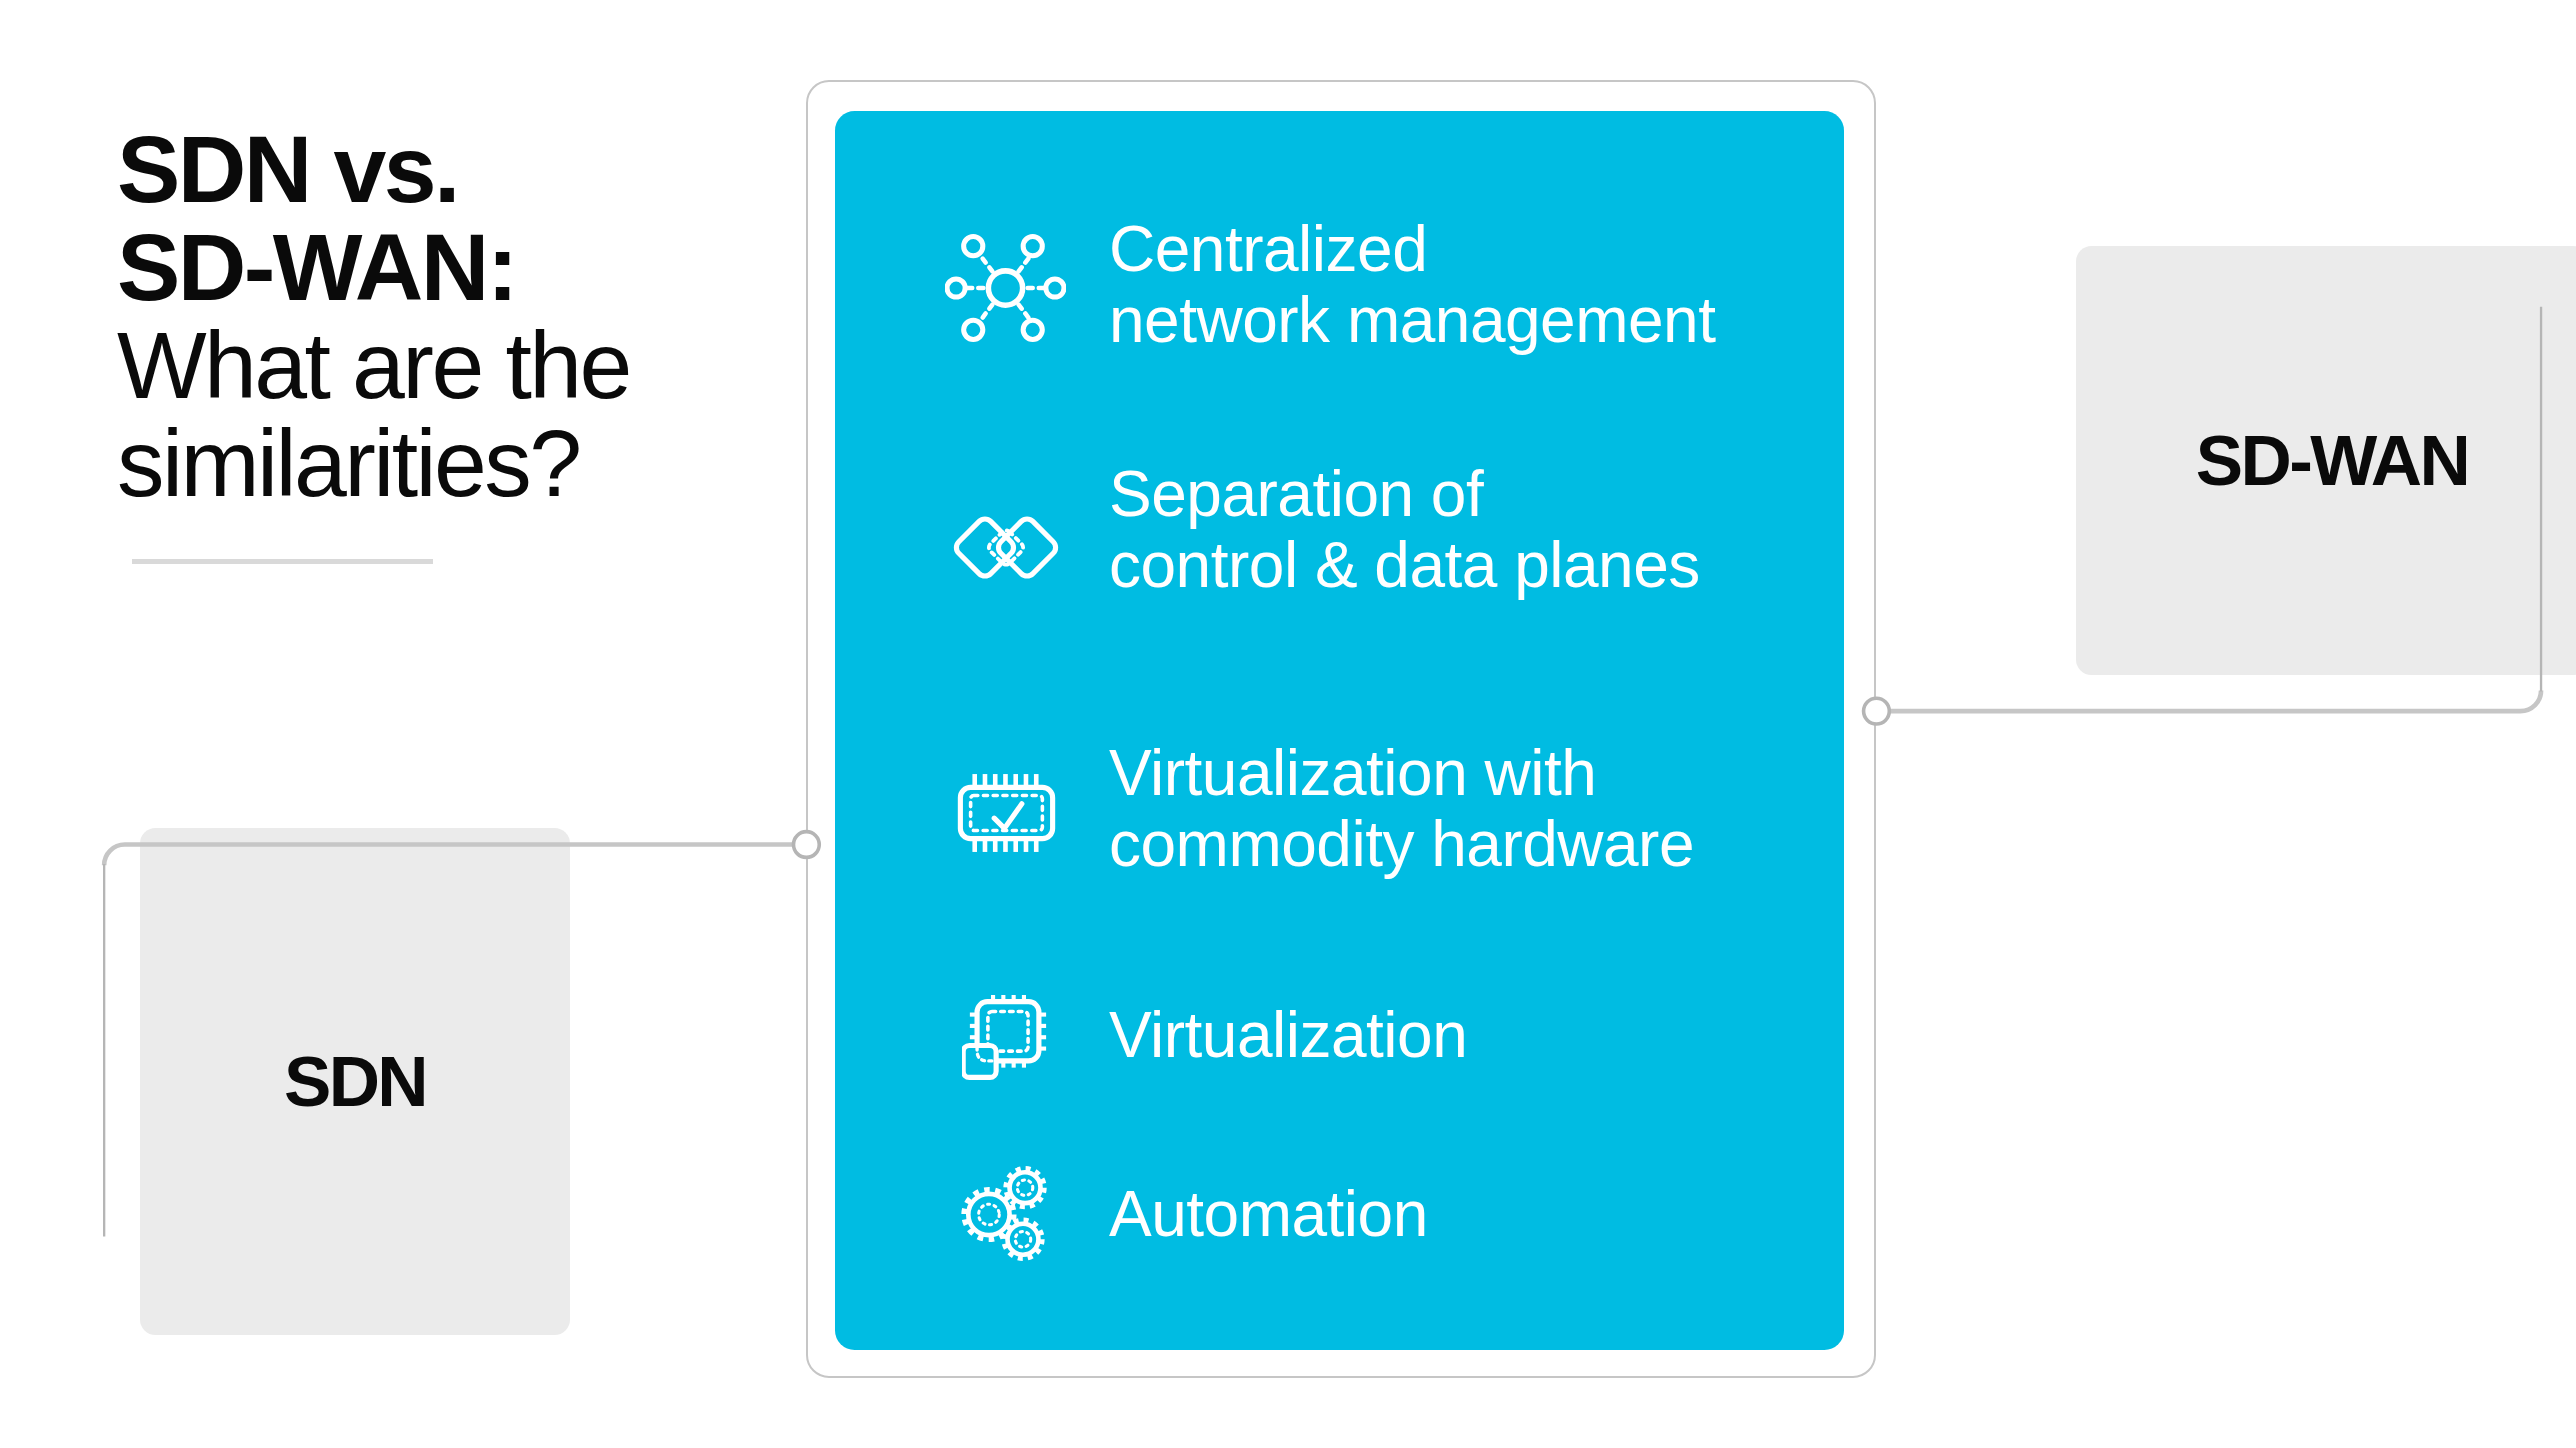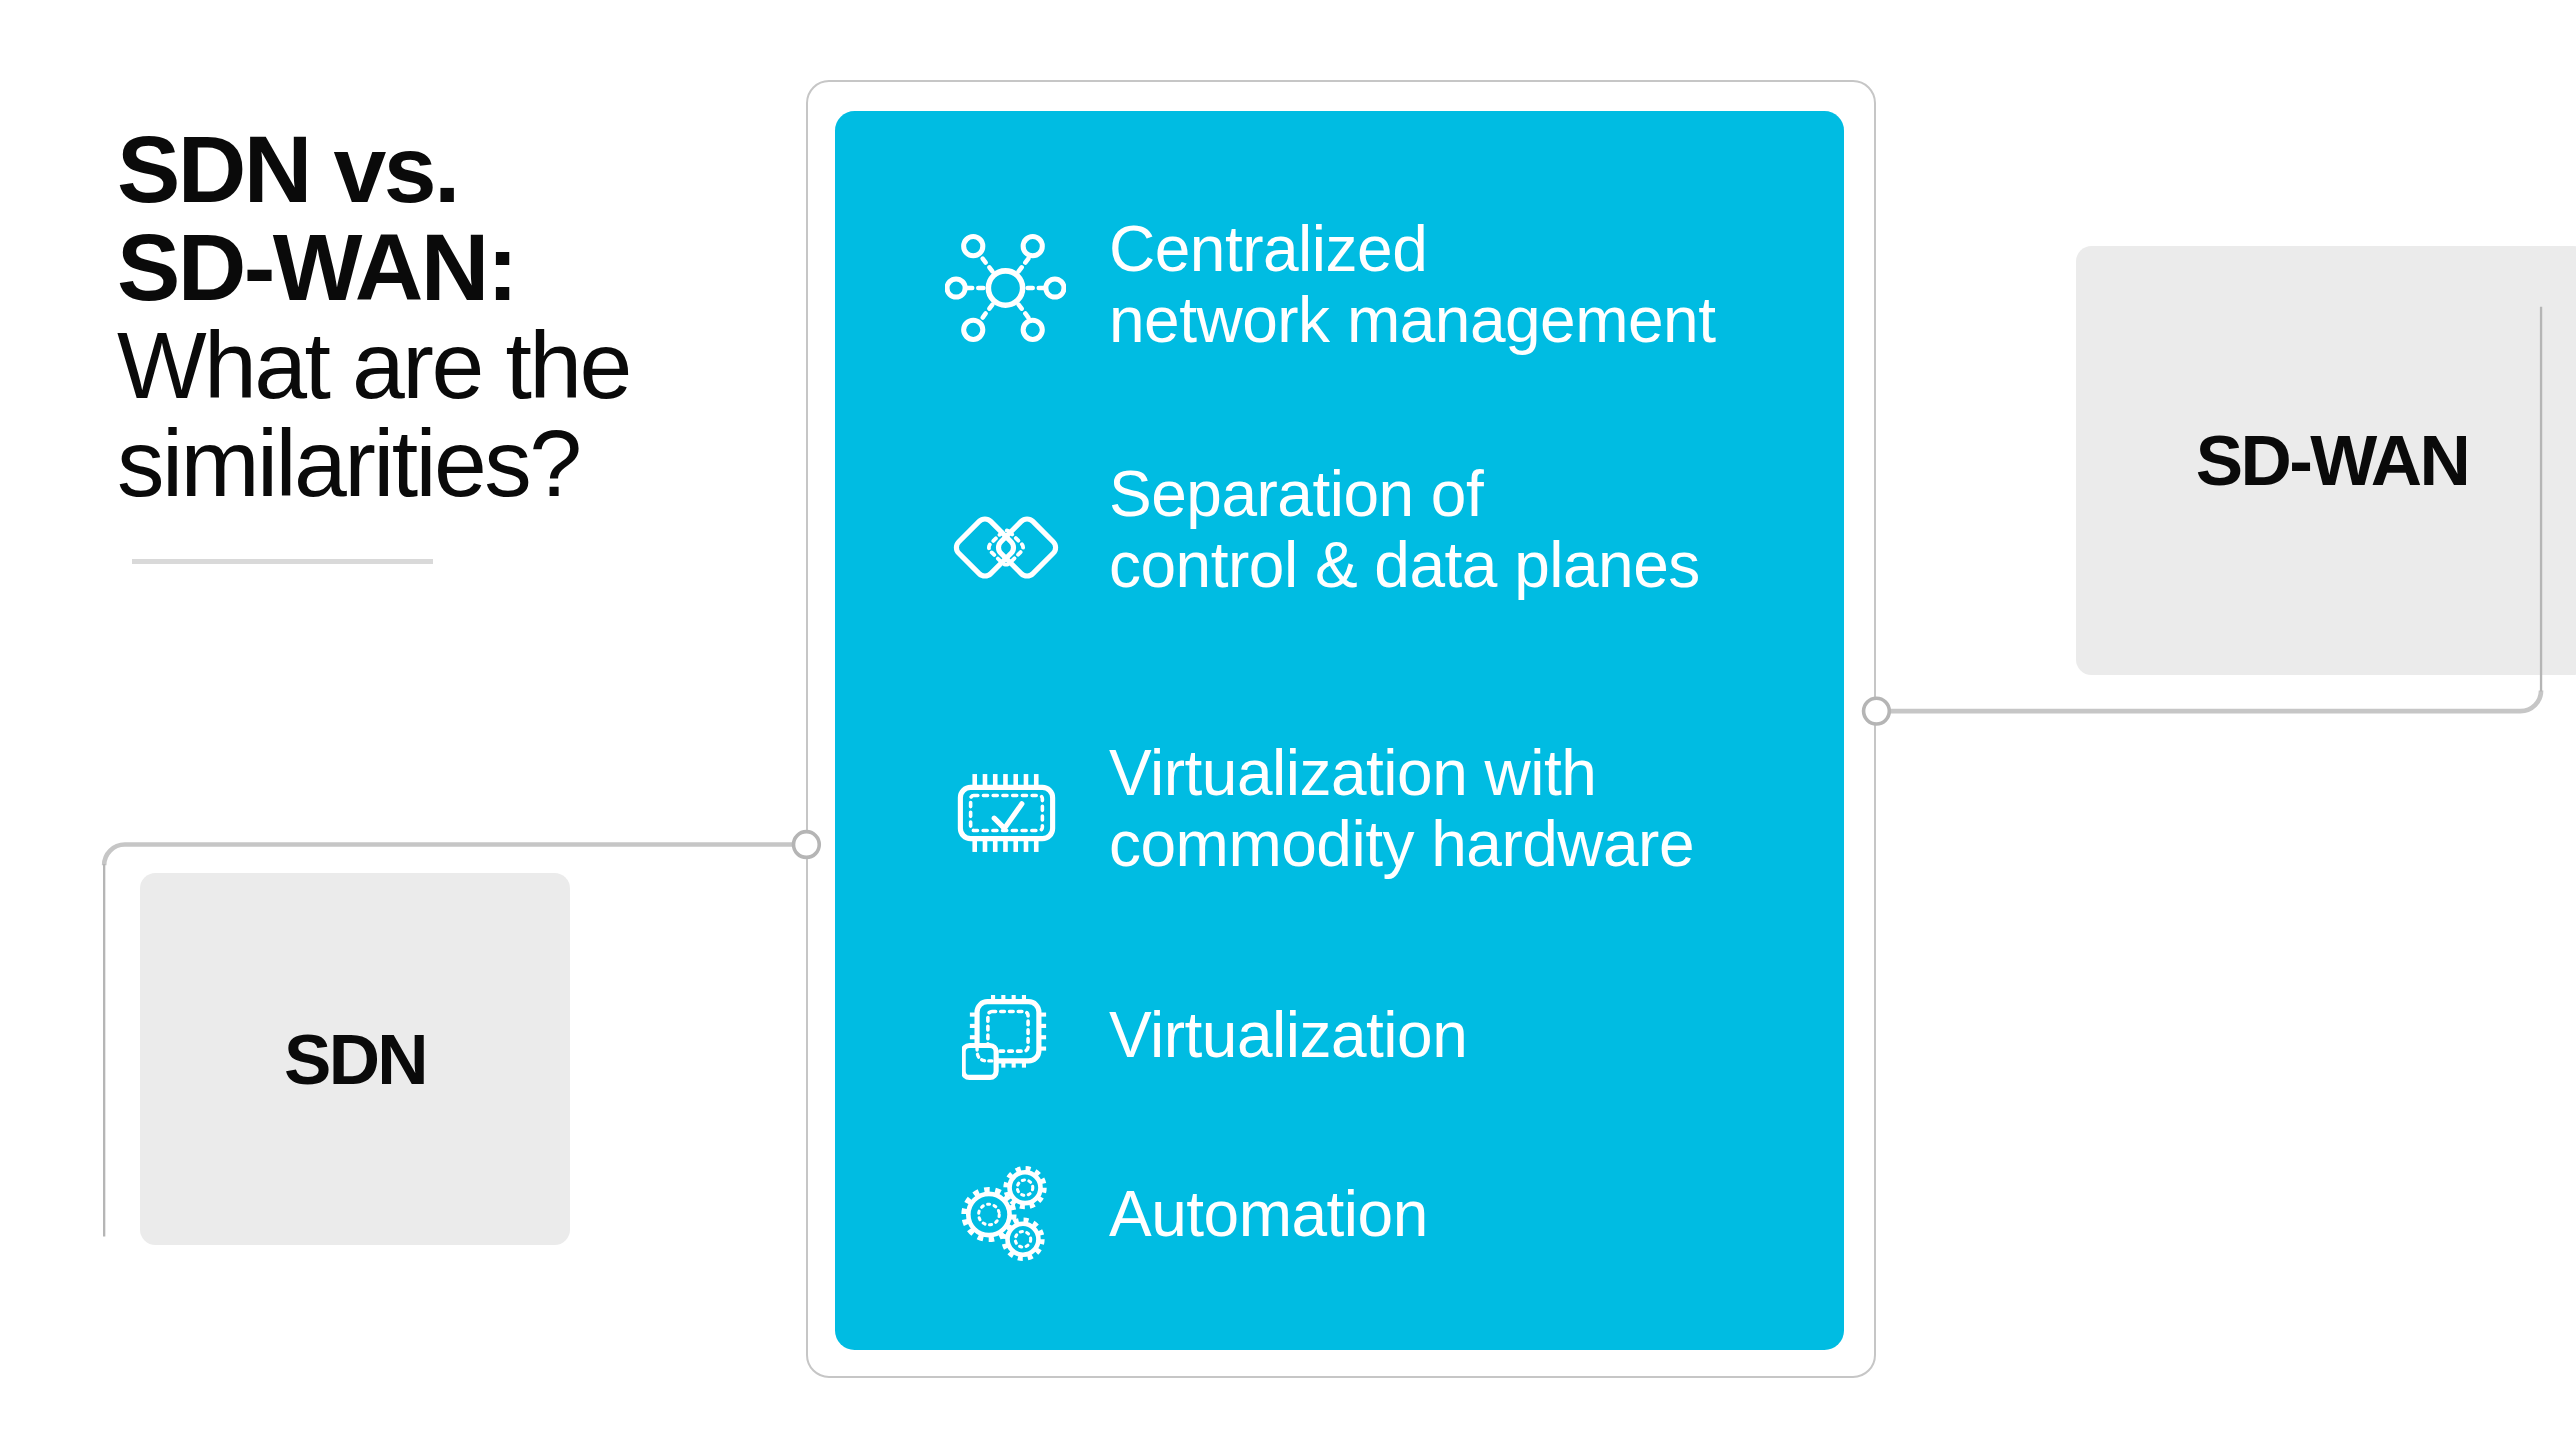--- a/index.html
+++ b/index.html
@@ -33,21 +33,21 @@
   .i3 { left:941px; top:772px; width:103px; height:82px; }
   .i4 { left:948px; top:995px; width:93px; height:85px; }
   .i5 { left:947px; top:1165px; width:93px; height:98px; }
 
   
   .gray-box {
     position:absolute; background:#ebebeb; border-radius:15.5px;
     display:flex; align-items:center; justify-content:center;
     color:#0a0a0a; font-weight:700; font-size:71px; letter-spacing:-2.6px;
   }
-  .sdn-box   { left:126px;  top:873px; width:430px; height:372px; }
+  .sdn-box   { left:126px;  top:828px; width:430px; height:507px; }
   .sdwan-box { left:2062px; top:246px;  width:512px; height:429px; }
 
   
   .connector-layer { position:absolute; left:0; top:0; width:2576px; height:1449px; pointer-events:none; }
 </style>
 </head>
 <body>
 
 <div class="canvas">
 

